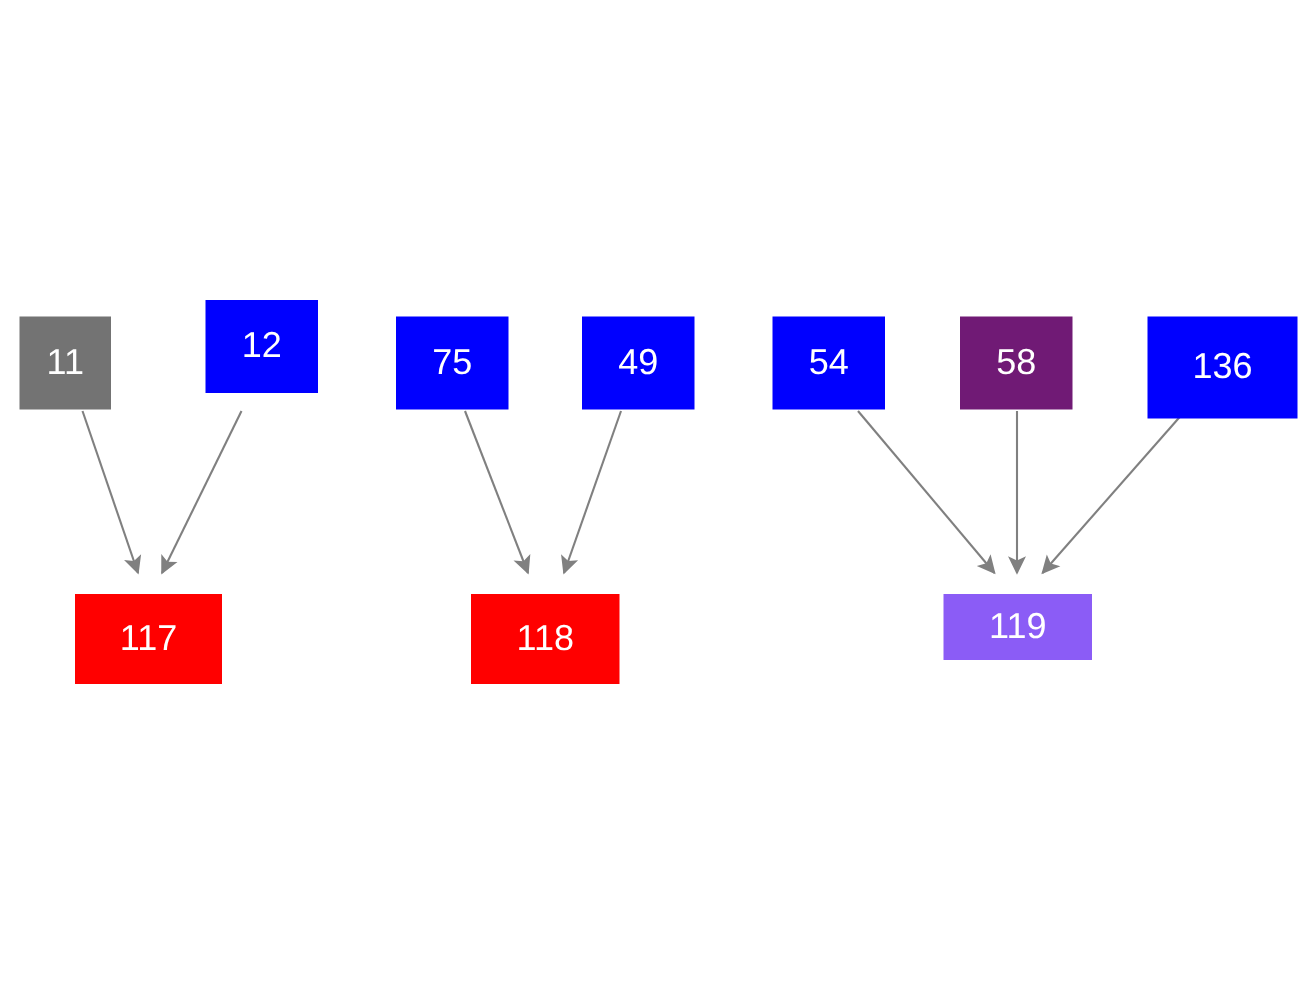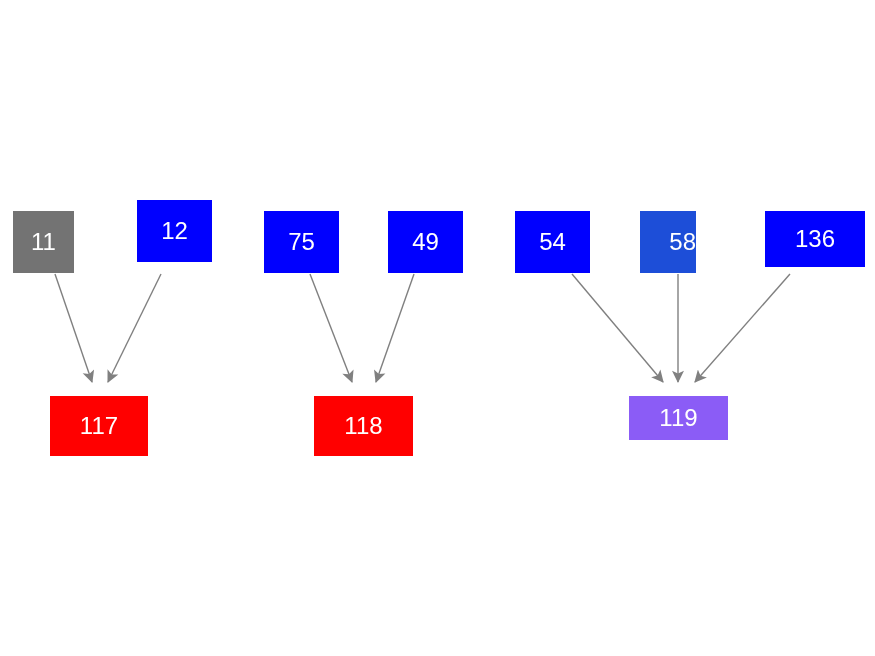--- a/index.html
+++ b/index.html
@@ -84,24 +84,24 @@
       </div>
       <div class="node node-source" style="left: 264px; top: 211px; width: 75px; height: 62px; background: rgb(0, 0, 255); color: rgb(255, 255, 255); font-size: 24px;">
         <span class="node-label">75</span>
       </div>
       <div class="node node-source" style="left: 388px; top: 211px; width: 75px; height: 62px; background: rgb(0, 0, 255); color: rgb(255, 255, 255); font-size: 24px;">
         <span class="node-label">49</span>
       </div>
       <div class="node node-source" style="left: 515px; top: 211px; width: 75px; height: 62px; background: rgb(0, 0, 255); color: rgb(255, 255, 255); font-size: 24px;">
         <span class="node-label">54</span>
       </div>
-      <div class="node node-source" style="left: 640px; top: 211px; width: 56px; height: 62px; background: #1d4ed8; color: rgb(255, 255, 255); font-size: 24px; justify-content: flex-end;">
+      <div class="node node-source" style="left: 640px; top: 211px; width: 75px; height: 62px; background: #701a75; color: rgb(255, 255, 255); font-size: 24px;">
         <span class="node-label">58</span>
       </div>
-      <div class="node node-source" style="left: 765px; top: 211px; width: 100px; height: 56px; background: rgb(0, 0, 255); color: rgb(255, 255, 255); font-size: 24px;">
+      <div class="node node-source" style="left: 765px; top: 211px; width: 100px; height: 68px; background: rgb(0, 0, 255); color: rgb(255, 255, 255); font-size: 24px;">
         <span class="node-label">136</span>
       </div>
       <div class="node node-target" style="left: 50px; top: 383px; width: 98px; height: 60px; background: rgb(255, 0, 0); color: rgb(255, 255, 255); font-size: 24px;">
         <span class="node-label">117</span>
       </div>
       <div class="node node-target" style="left: 314px; top: 383px; width: 99px; height: 60px; background: rgb(255, 0, 0); color: rgb(255, 255, 255); font-size: 24px;">
         <span class="node-label">118</span>
       </div>
       <div class="node node-target" style="left: 629px; top: 383px; width: 99px; height: 44px; background: #8b5cf6; color: rgb(255, 255, 255); font-size: 24px;">
         <span class="node-label">119</span>

